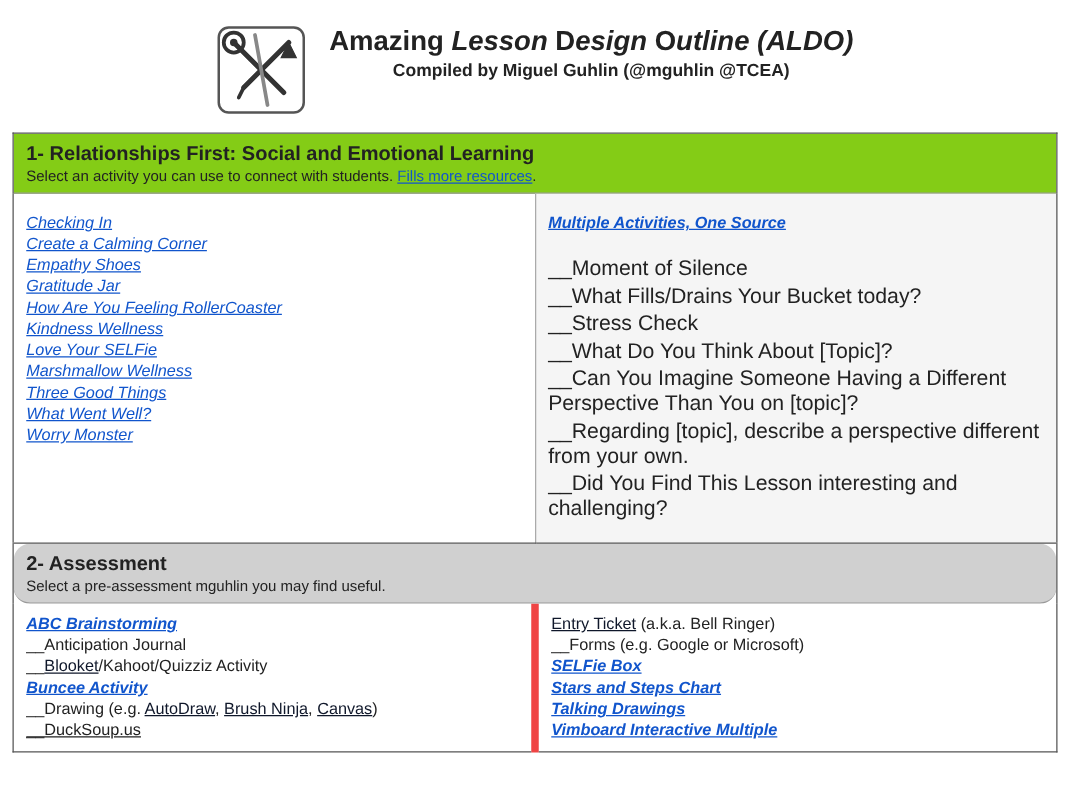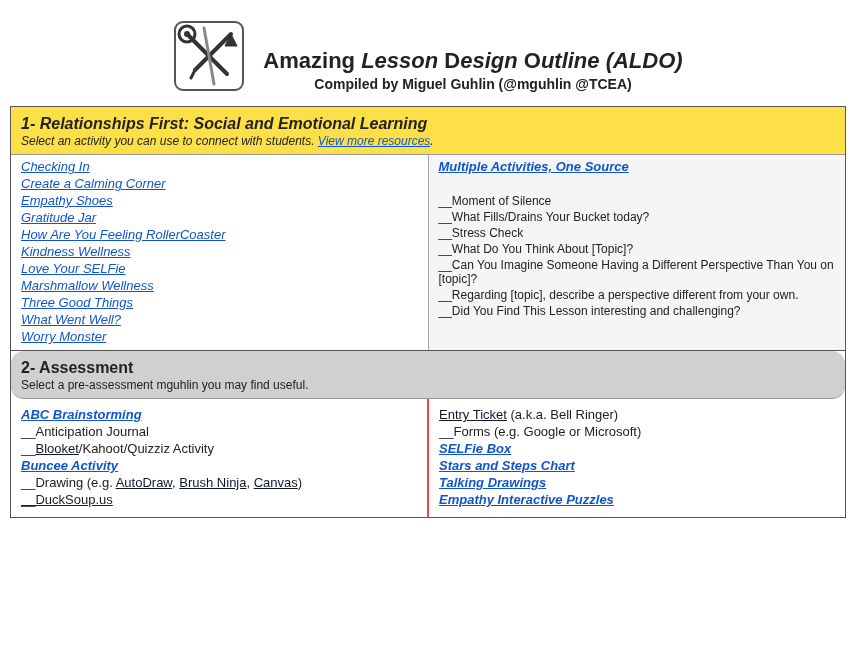--- a/index.html
+++ b/index.html
@@ -7,21 +7,21 @@
       background: #fff;
       font-family: Arial, sans-serif;
       font-size: 13px;
       color: #222;
       width: 856px;
       min-height: 649px;
       padding: 10px;
     }
     .header {
       display: flex;
-      align-items: flex-end;
+      align-items: flex-start;
       justify-content: center;
       padding: 10px 20px 14px;
       gap: 18px;
     }
     .logo-icon {
       width: 72px;
       height: 72px;
       flex-shrink: 0;
     }
     .header-text {
@@ -39,39 +39,38 @@
       font-size: 14px;
       font-weight: bold;
       margin-top: 2px;
     }
     .main-table {
       border: 1.5px solid #555;
       width: 100%;
       border-collapse: collapse;
     }
     .section-header {
-      background: #fde047;
+      background: #84cc16;
       padding: 8px 10px 2px;
       border-bottom: 1px solid #999;
-      font-style: italic;
     }
     .section-header h2 {
       font-size: 16px;
       font-weight: bold;
     }
     .section-header p {
       font-size: 12px;
       margin-top: 1px;
       margin-bottom: 4px;
     }
     .section-header a {
       color: #1155cc;
     }
     .col-left, .col-right {
-      padding: 4px 10px;
+      padding: 15px 10px;
       vertical-align: top;
       width: 50%;
     }
     .col-left {
       border-right: 1px solid #aaa;
     }
     .col-right {
       background: #f5f5f5;
     }
     .link-item {
@@ -93,21 +92,21 @@
       display: block;
       color: #1155cc;
       text-decoration: underline;
       font-style: italic;
       font-weight: bold;
       margin-bottom: 20px;
     }
     .right-text {
       display: block;
       margin-bottom: 2px;
-      font-size: 12px;
+      font-size: 17px;
     }
     .section2-header {
       background: #d0d0d0;
       padding: 8px 10px 2px;
       border-bottom: 1px solid #999;
       border-radius: 13px;
     }
     .section2-header h2 {
       font-size: 16px;
       font-weight: bold;
@@ -115,21 +114,21 @@
     .section2-header p {
       font-size: 12px;
       margin-top: 1px;
       margin-bottom: 4px;
     }
     .col2-left, .col2-right {
       padding: 8px 10px;
       width: 50%;
     }
     .col2-left {
-      border-right: 2px solid #ef4444;
+      border-right: 6px solid #ef4444;
     }
     .inline-link {
       color: #0f172a;
       text-decoration: underline;
     }
     .ducksoap-bold {
       font-weight: normal;
     }
     .underline-text {
       text-decoration: underline;
@@ -167,21 +166,21 @@
 
 <table class="main-table">
 
   <tbody>
       <tr>
     <td colspan="2">
       <div class="section-header">
         <h2>1- Relationships First: Social and Emotional Learning</h2>
         <p>
           <span>Select an activity you can use to connect with students.</span>
-          <a href="#">View more resources</a>.
+          <a href="#">Fills more resources</a>.
         </p>
       </div>
     </td>
   </tr>
 
   <tr>
     <td class="col-left" style="border-bottom:1.5px solid #555;">
       <a href="#" class="link-item">Checking In</a>
       <a href="#" class="link-item">Create a Calming Corner</a>
       <a href="#" class="link-item">Empathy Shoes</a>
@@ -223,17 +222,17 @@
       <a href="#" class="link-item link-item-bold">Buncee Activity</a>
       <span class="text-item">__Drawing (e.g. <a href="#" class="inline-link">AutoDraw</a>, <a href="#" class="inline-link">Brush Ninja</a>, <a href="#" class="inline-link">Canvas</a>)</span>
       <span class="text-item ducksoap-bold underline-text">__DuckSoup.us</span>
     </td>
     <td class="col2-right">
       <span class="text-item"><a href="#" class="inline-link">Entry Ticket</a> (a.k.a. Bell Ringer)</span>
       <span class="text-item">__Forms (e.g. Google or Microsoft)</span>
       <a href="#" class="link-item link-item-bold">SELFie Box</a>
       <a href="#" class="link-item link-item-bold">Stars and Steps Chart</a>
       <a href="#" class="link-item link-item-bold">Talking Drawings</a>
-      <a href="#" class="link-item link-item-bold">Empathy Interactive Puzzles</a>
+      <a href="#" class="link-item link-item-bold">Vimboard Interactive Multiple</a>
     </td>
   </tr>
 </tbody>
   </table>
 
 </body></html>

